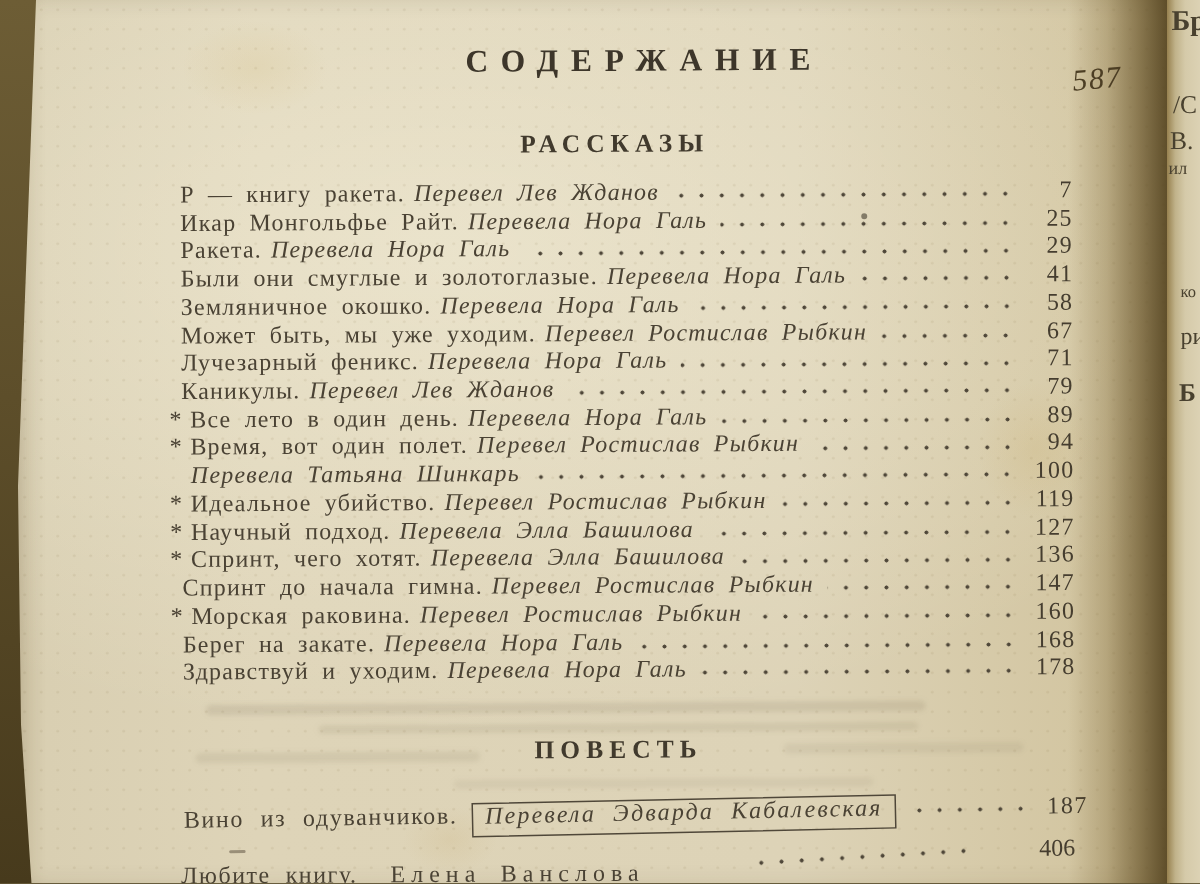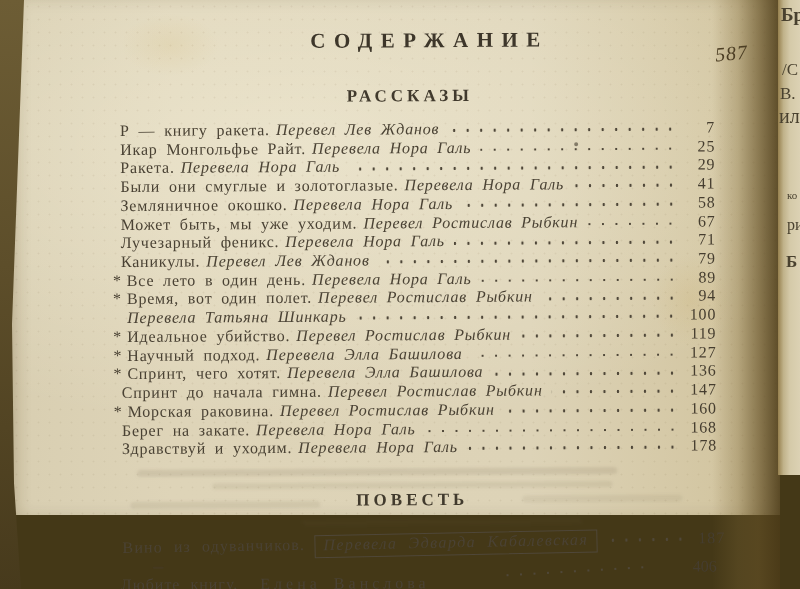--- a/index.html
+++ b/index.html
@@ -3,21 +3,21 @@
 <meta charset="utf-8">
 <style>
   html,body{margin:0;padding:0;}
   body{
     width:800px;height:589px;overflow:hidden;position:relative;
     background:#443817;
     font-family:"Liberation Serif","DejaVu Serif",serif;
   }
   
   .page-main{
-    position:absolute;left:0;top:0;width:780px;height:515px;
+    position:absolute;left:0;top:0;width:780px;height:589px;
     background:
       radial-gradient(70px 45px at 170px 45px, rgba(195,155,60,0.10), rgba(0,0,0,0) 70%),
       radial-gradient(55px 65px at 690px 300px, rgba(190,150,60,0.12), rgba(0,0,0,0) 70%),
       radial-gradient(45px 32px at 300px 560px, rgba(180,140,60,0.10), rgba(0,0,0,0) 70%),
       radial-gradient(circle, rgba(125,105,60,0.10) 0.8px, rgba(0,0,0,0) 1.1px),
       radial-gradient(120% 90% at 38% 28%, rgba(255,252,235,0.38), rgba(0,0,0,0) 62%),
       linear-gradient(90deg,#cfc3a2 0%,#d9cfb2 4%,#ded4b8 22%,#ddd3b7 68%,#d3c6a2 92%,#c6b78e 100%);
     background-size:auto,auto,auto,11px 13px,auto,auto;
     box-shadow:inset 18px 0 22px -12px rgba(60,45,15,0.45);
   }
@@ -25,28 +25,28 @@
   .fold{
     position:absolute;left:712px;top:0;width:68px;height:589px;
     background:linear-gradient(90deg,
       rgba(122,100,52,0) 0%,
       rgba(122,100,52,0.30) 38%,
       rgba(100,80,38,0.62) 68%,
       rgba(76,59,24,0.88) 100%);
   }
   
   .page-right{
-    position:absolute;left:778px;top:0;width:22px;height:475px;
+    position:absolute;left:778px;top:0;width:22px;height:589px;
     background:linear-gradient(90deg,#97814f 0%,#c0b28a 25%,#d5caa9 55%,#dcd2b4 100%);
   }
   .frag{position:absolute;color:#49412f;white-space:nowrap;}
   .f1{left:3px;top:4px;font-size:19px;font-weight:bold;}
   .f2{left:4px;top:60px;font-size:17px;}
   .f3{left:2px;top:84px;font-size:17px;}
-  .f4{left:1px;top:105px;font-size:20px;}
+  .f4{left:1px;top:105px;font-size:12px;}
   .f5{left:22px;top:192px;font-size:11px;}
   .f6{left:9px;top:189px;font-size:11px;}
   .f7{left:9px;top:216px;font-size:16px;}
   .f8{left:8px;top:252px;font-size:17px;font-weight:bold;}
   .num587{
     position:absolute;left:715px;top:42px;z-index:5;
     font-size:20px;font-style:italic;color:#4c3e24;
     transform:rotate(-5deg);letter-spacing:1px;
   }
   

